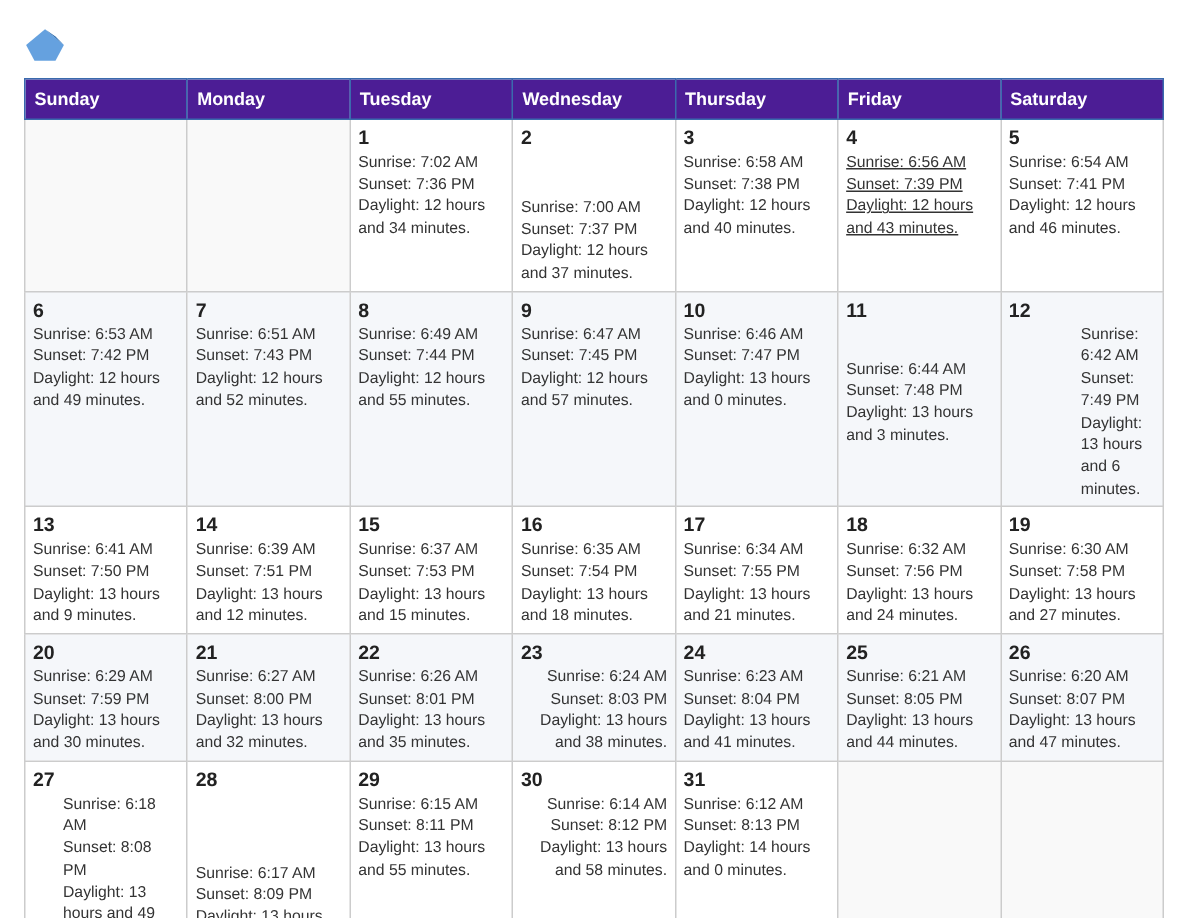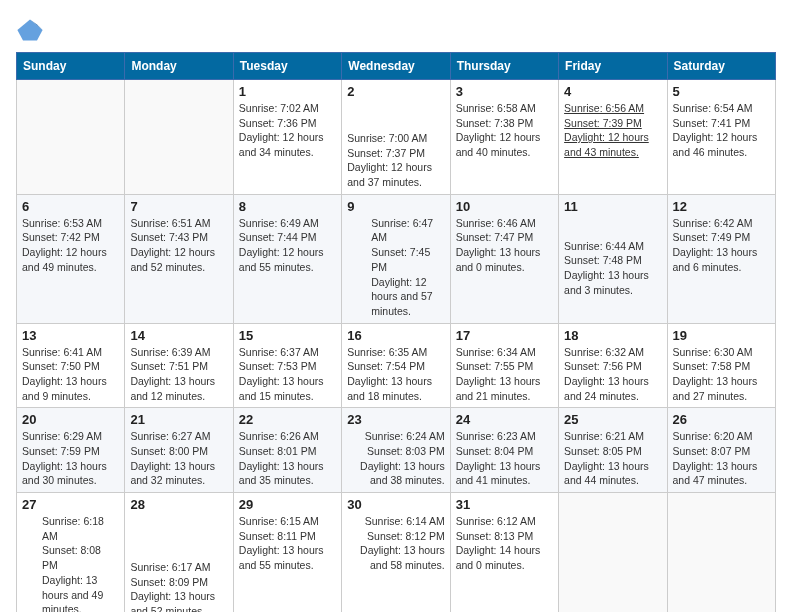--- a/index.html
+++ b/index.html
@@ -48,21 +48,21 @@
     .subtitle {
       font-size: 14px;
       color: #444;
     }
     .calendar {
       width: 100%;
       border-collapse: collapse;
       font-size: 11px;
     }
     .calendar th {
-      background-color: #0369a1;
+      background-color: #4c1d95;
       color: white;
       text-align: left;
       padding: 6px 6px;
       font-size: 12px;
       font-weight: bold;
       border: 1px solid #3a6aad;
     }
     .calendar td {
       border: 1px solid #ccc;
       vertical-align: top;
@@ -176,39 +176,39 @@
 Daylight: 12 hours and 52 minutes.</div>
         </td>
         <td>
           <span class="day-number">8</span>
           <div class="day-info" style="white-space: pre-line;">Sunrise: 6:49 AM
 Sunset: 7:44 PM
 Daylight: 12 hours and 55 minutes.</div>
         </td>
         <td>
           <span class="day-number">9</span>
-          <div class="day-info" style="white-space: pre-line; margin-left: 24px;">Sunrise: 6:47 AM
+          <div class="day-info" style="white-space: pre-line;">Sunrise: 6:47 AM
 Sunset: 7:45 PM
 Daylight: 12 hours and 57 minutes.</div>
         </td>
         <td>
           <span class="day-number">10</span>
           <div class="day-info" style="white-space: pre-line;">Sunrise: 6:46 AM
 Sunset: 7:47 PM
 Daylight: 13 hours and 0 minutes.</div>
         </td>
         <td>
           <span class="day-number">11</span>
           <div class="day-info" style="white-space: pre-line; margin-top: 25px;">Sunrise: 6:44 AM
 Sunset: 7:48 PM
 Daylight: 13 hours and 3 minutes.</div>
         </td>
         <td>
           <span class="day-number">12</span>
-          <div class="day-info" style="white-space: pre-line;">Sunrise: 6:42 AM
+          <div class="day-info" style="white-space: pre-line; margin-left: 48px;">Sunrise: 6:42 AM
 Sunset: 7:49 PM
 Daylight: 13 hours and 6 minutes.</div>
         </td>
       </tr>
       <tr>
         <td>
           <span class="day-number">13</span>
           <div class="day-info" style="white-space: pre-line;">Sunrise: 6:41 AM
 Sunset: 7:50 PM
 Daylight: 13 hours and 9 minutes.</div>

